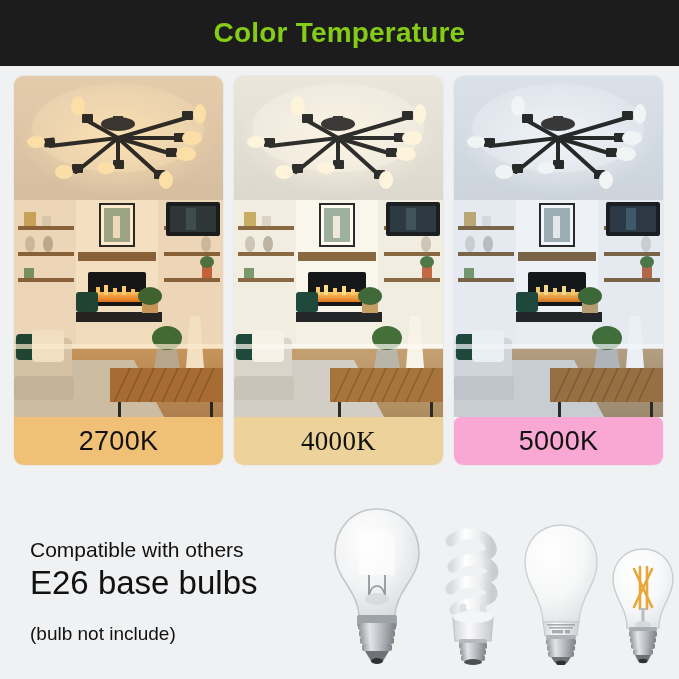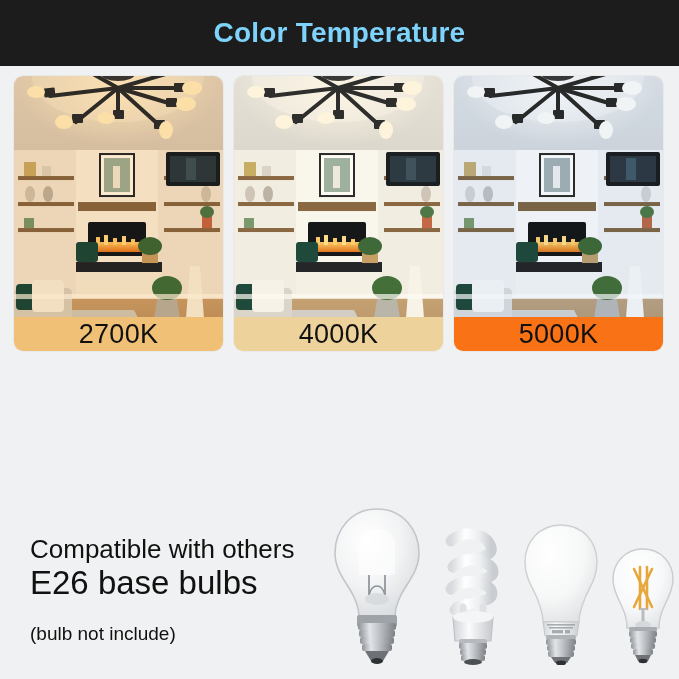--- a/index.html
+++ b/index.html
@@ -10,31 +10,31 @@
     overflow:hidden;
   }
   .page { position:relative; width:679px; height:679px; background:#f0f1f2; }
 
   
   .header {
     position:absolute; left:0; top:0; width:679px; height:66px;
     background:#1c1c1c; display:flex; align-items:center; justify-content:center;
   }
   .header-title {
-    color:#7dd3fc; font-size:28px; font-weight:bold; letter-spacing:.2px;
+    color:#84cc16; font-size:28px; font-weight:bold; letter-spacing:.2px;
     font-family:"Liberation Sans", sans-serif;
   }
 
   
   .panels {
     position:absolute; left:14px; top:76px; width:651px; height:389px;
     display:flex; gap:11px;
   }
   .panel {
-    width:209px; height:275px; border-radius:9px; overflow:hidden;
+    width:209px; height:389px; border-radius:9px; overflow:hidden;
     background:#ffffff; display:flex; flex-direction:column;
     box-shadow:0 0 0 1px rgba(0,0,0,0.03);
   }
   .panel-photo { position:relative; width:100%; height:341px; overflow:hidden; }
   .panel-photo svg { display:block; width:100%; height:100%; }
   .tint {
     position:absolute; inset:0; pointer-events:none; mix-blend-mode:multiply;
   }
   .panel-label {
     height:48px; display:flex; align-items:center; justify-content:center;
@@ -44,21 +44,21 @@
 
   
   .bottom {
     position:absolute; left:0; top:475px; width:679px; height:204px;
     display:flex; align-items:center;
   }
   .copy {
     width:345px; padding-left:30px; color:#111;
     font-family:"Liberation Sans", sans-serif;
   }
-  .copy .l1 { font-size:26px; line-height:33px;margin-top:28px; }
+  .copy .l1 { font-size:21px; line-height:33px;margin-top:28px; }
   .copy .l2 { font-size:33px; line-height:33px; }
   .copy .l3 { font-size:19px; line-height:33px; margin-top:18px; }
 
   .bulbs {
     position:relative; flex:1; height:175px; display:flex;
     align-items:flex-end; justify-content:flex-start; gap:4px;
   }
   .bulb { display:block; }
 </style>
 </head>
@@ -333,21 +333,21 @@
               <ellipse cx="152" cy="104" rx="7" ry="9" fill="#fff8e6"></ellipse>
               <rect x="99" y="84" width="11" height="9" rx="1" fill="#2e2e2e"></rect>
               <ellipse cx="92" cy="92" rx="9" ry="6" fill="#fff8e6"></ellipse>
               <rect x="160" y="57" width="11" height="9" rx="1" fill="#2e2e2e"></rect>
               <ellipse cx="178" cy="62" rx="10" ry="7" fill="#fff8e6"></ellipse>
             </g>
           </g>
         </svg>
         <div class="tint" style="background:#f3d79b;opacity:.12;"></div>
       </div>
-      <div class="panel-label" style="background:#edd39b;">4000K</div>
+      <div class="panel-label" style="background:#edd39b;font-family:Liberation Serif, serif;">4000K</div>
     </div>
 
     <div class="panel">
       <div class="panel-photo">
         <svg viewBox="0 0 209 341" preserveAspectRatio="xMidYMid slice">
           <defs>
             <linearGradient id="ceil3" x1="0" y1="0" x2="0" y2="1">
               <stop offset="0" stop-color="#e6eaee"></stop>
                 <stop offset="1" stop-color="#d6dbe1"></stop>
             </linearGradient>
@@ -456,21 +456,21 @@
               <ellipse cx="152" cy="104" rx="7" ry="9" fill="#fdfdfb"></ellipse>
               <rect x="99" y="84" width="11" height="9" rx="1" fill="#2a2a2a"></rect>
               <ellipse cx="92" cy="92" rx="9" ry="6" fill="#fdfdfb"></ellipse>
               <rect x="160" y="57" width="11" height="9" rx="1" fill="#2a2a2a"></rect>
               <ellipse cx="178" cy="62" rx="10" ry="7" fill="#fdfdfb"></ellipse>
             </g>
           </g>
         </svg>
         <div class="tint" style="background:#c7d6e4;opacity:.22;"></div>
       </div>
-      <div class="panel-label" style="background:#f97316;">5000K</div>
+      <div class="panel-label" style="background:#f9a8d4;border-radius:6px;">5000K</div>
     </div>
   </div>
 
   <div class="bottom">
 
     <div class="copy">
       <div class="l1">Compatible with others</div>
       <div class="l2">E26 base bulbs</div>
       <div class="l3">(bulb not include)</div>
     </div>

